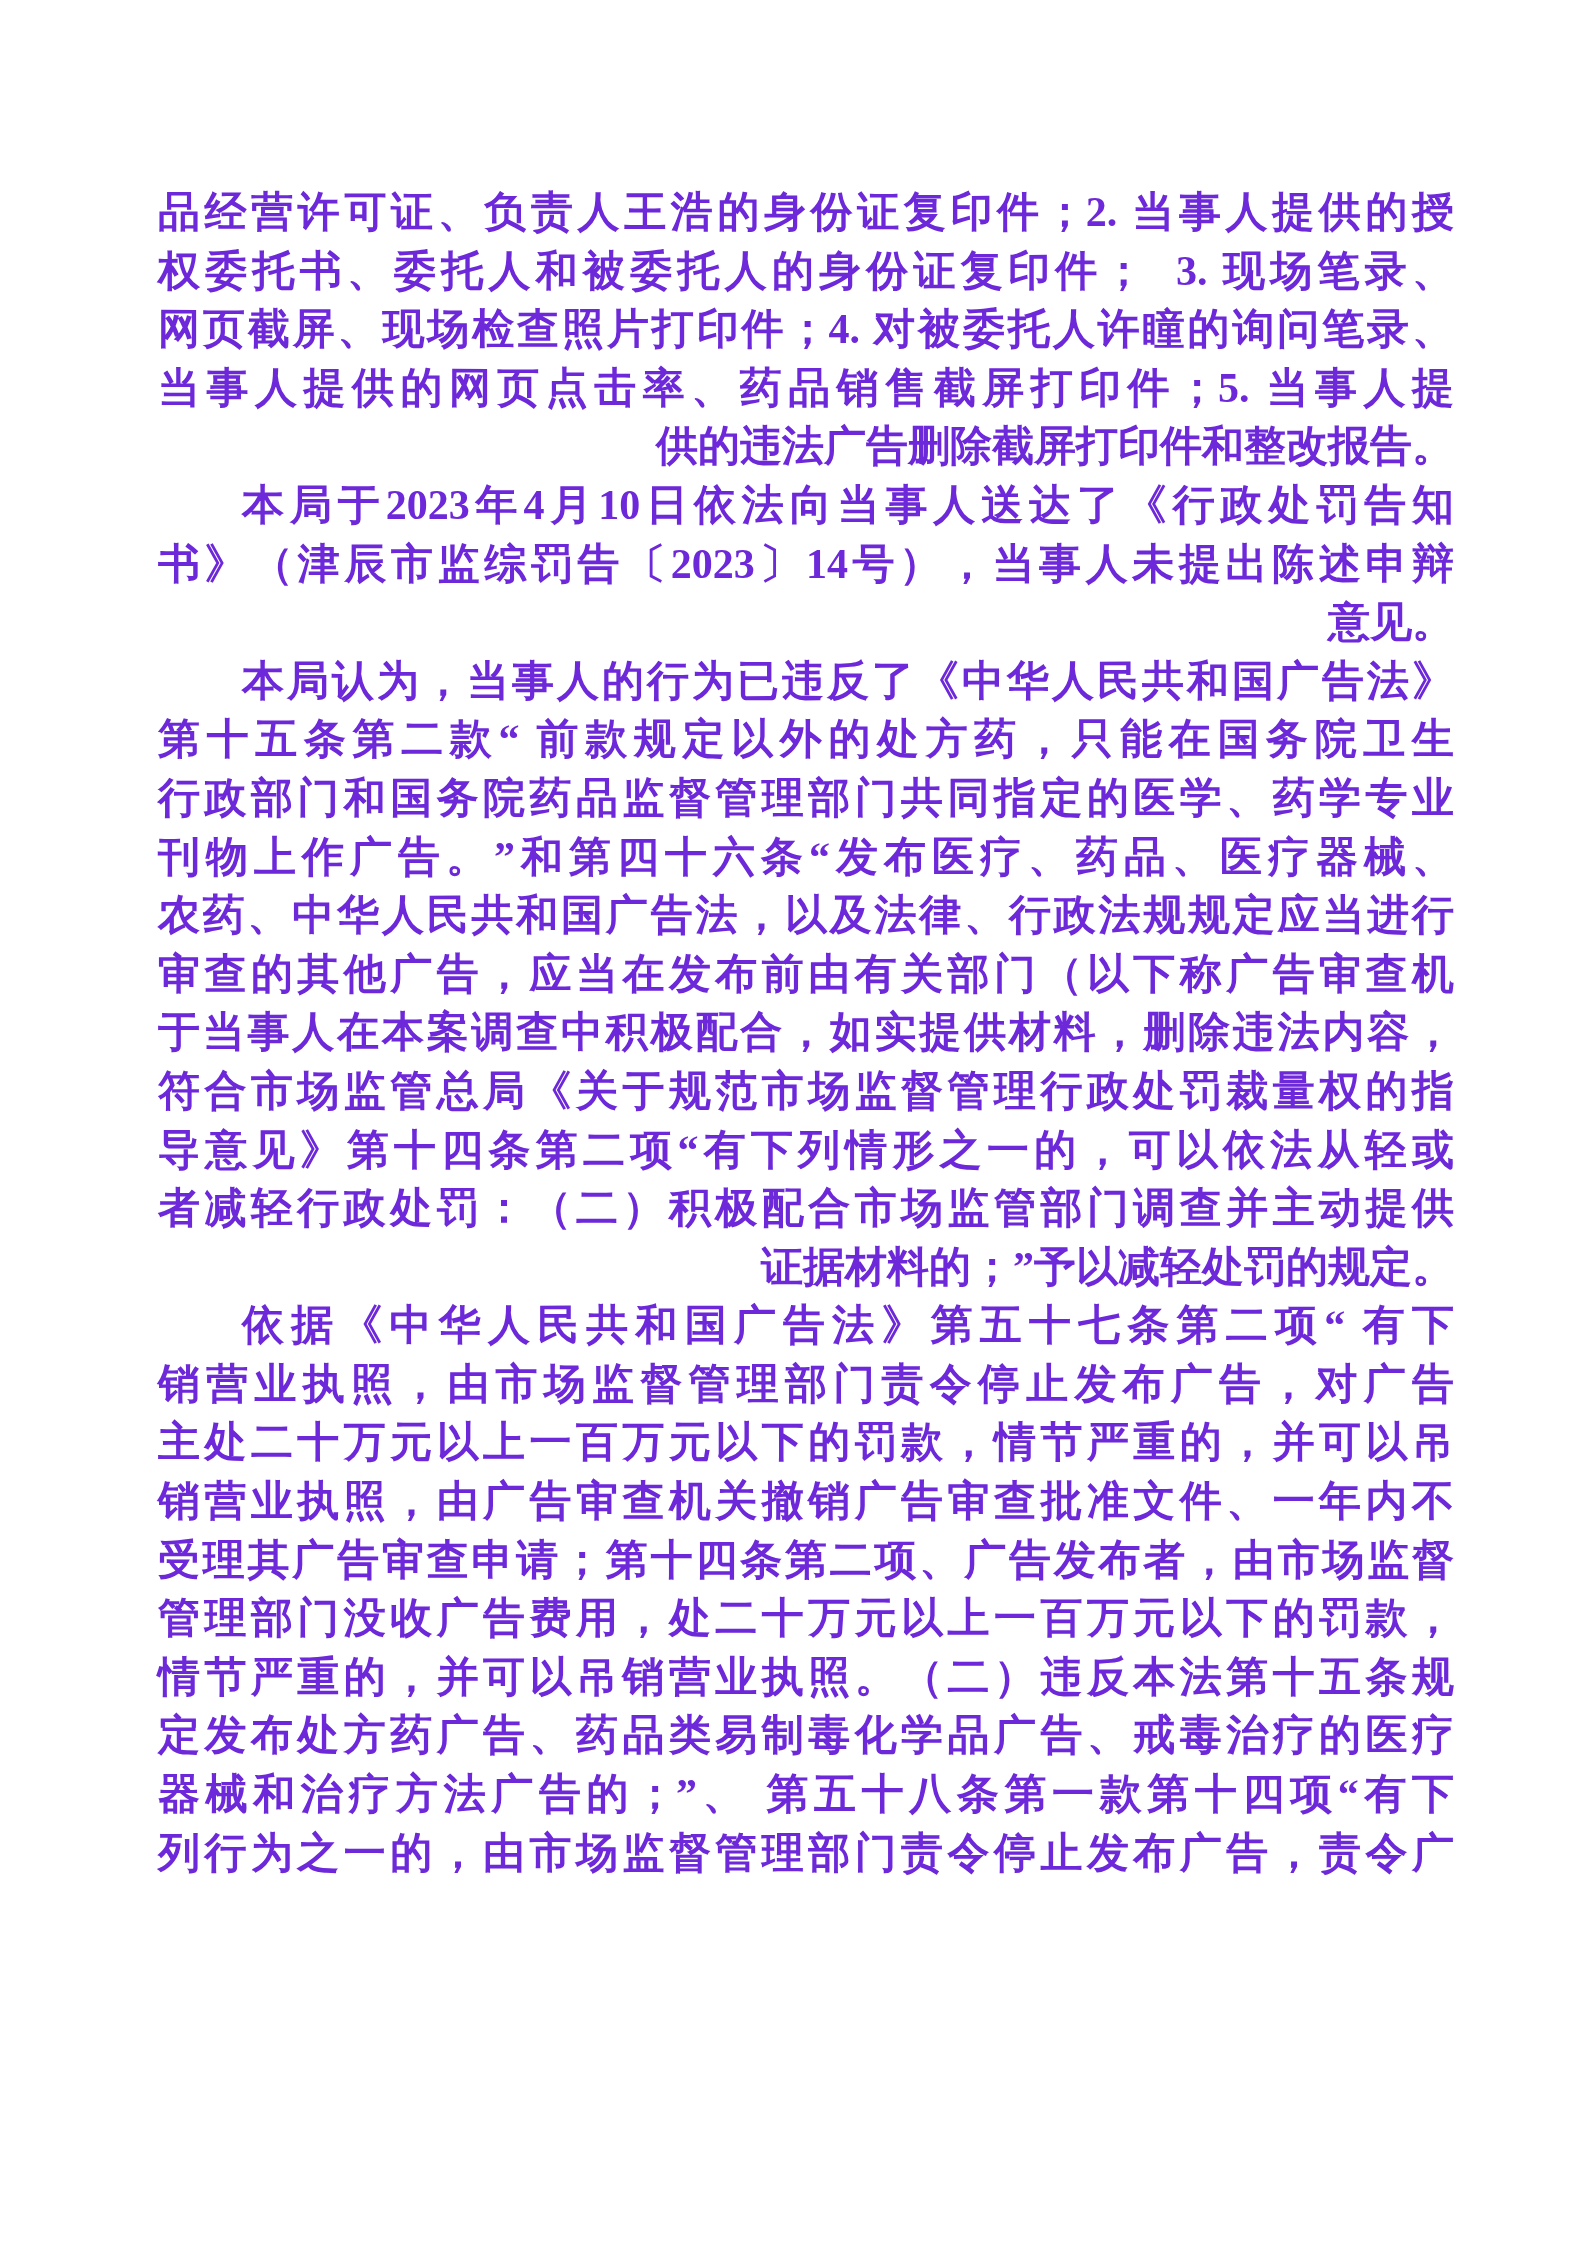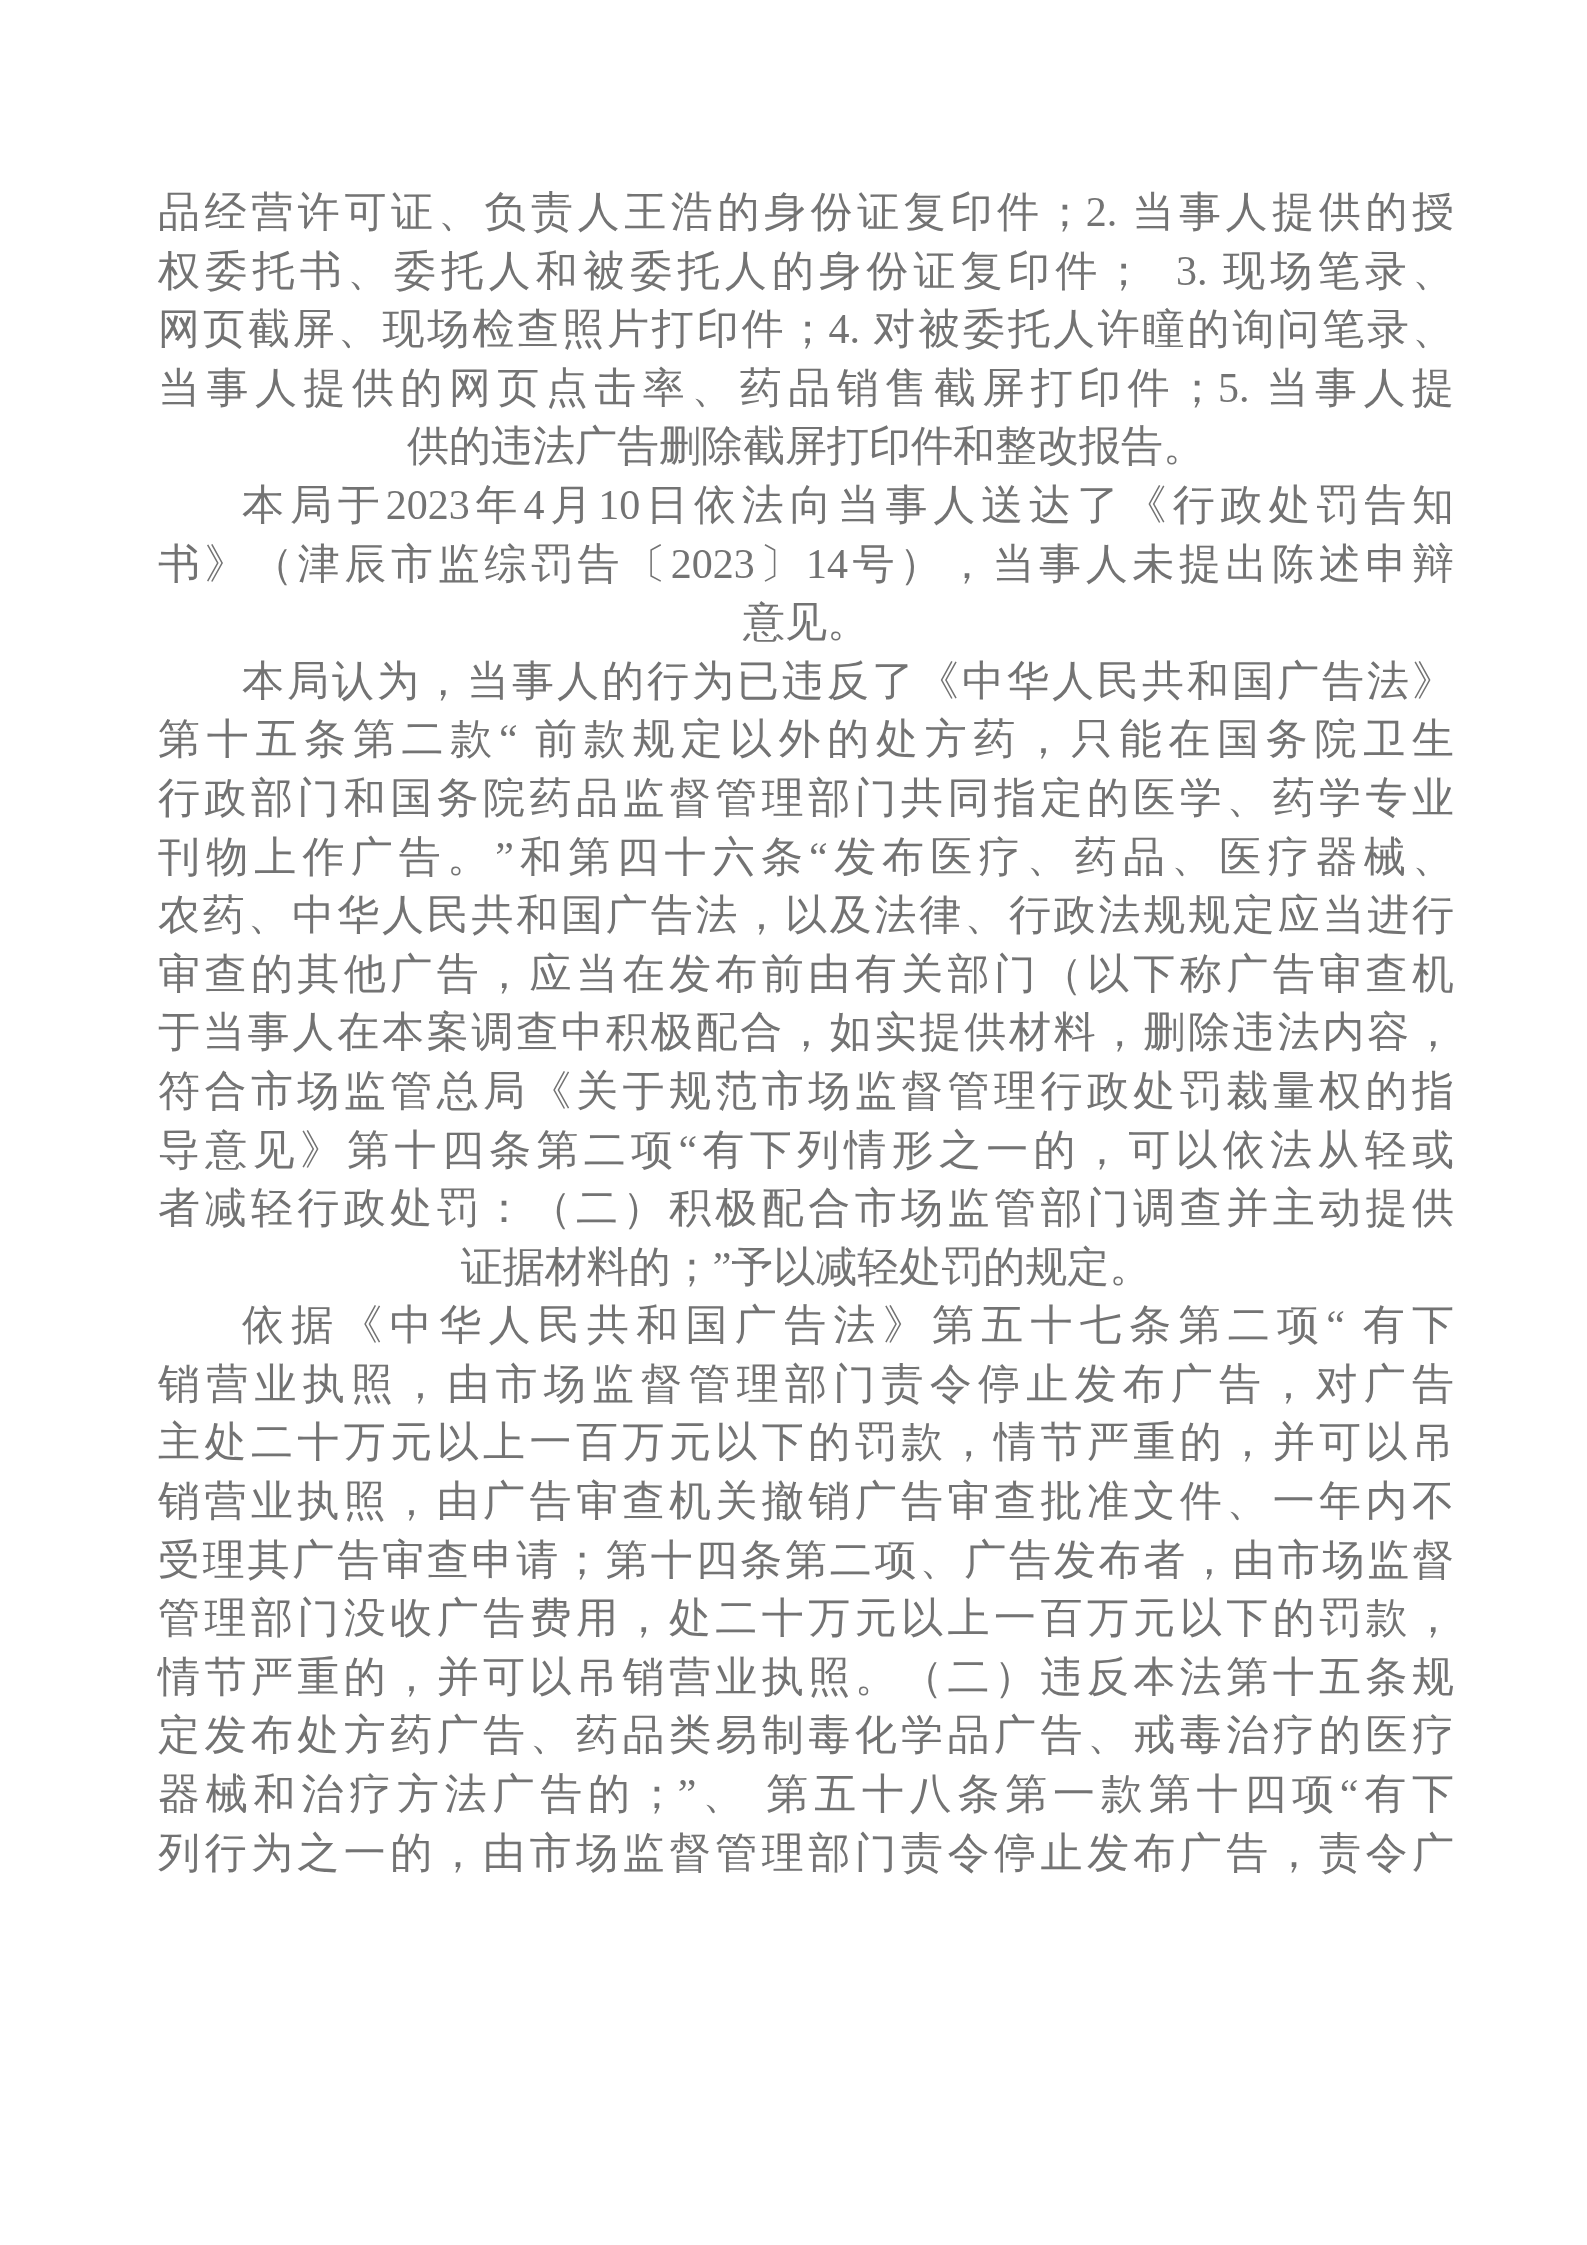--- a/index.html
+++ b/index.html
@@ -19,37 +19,37 @@
     left: 158px;
     top: 183px;
     width: 1296px;
     color: #000000;
     font-family: "Liberation Serif", "DejaVu Serif", serif;
     font-size: 42px;
     line-height: 58.6px;
     font-weight: 400;
   }
   .line {
-    text-align: center;
+    text-align: right;
     white-space: pre-wrap;
   }
   .line.fill {
     text-align: justify;
     text-align-last: justify;
     text-justify: inter-character;
   }
   .line.indent {
     text-indent: 84px;
   }
 </style>
 </head>
 <body>
 
 <div class="page" style="background: rgb(255, 255, 255);">
-  <div class="doc-text" style="color: #737373;">
+  <div class="doc-text" style="color: #6d28d9; font-weight: bold;">
       <div class="line fill">品经营许可证、负责人王浩的身份证复印件；2. 当事人提供的授</div>
       <div class="line fill">权委托书、委托人和被委托人的身份证复印件；  3. 现场笔录、</div>
       <div class="line fill">网页截屏、现场检查照片打印件；4. 对被委托人许瞳的询问笔录、</div>
       <div class="line fill">当事人提供的网页点击率、药品销售截屏打印件；5. 当事人提</div>
       <div class="line">供的违法广告删除截屏打印件和整改报告。</div>
       <div class="line fill indent">本局于2023年4月10日依法向当事人送达了《行政处罚告知</div>
       <div class="line fill">书》（津辰市监综罚告〔2023〕14号），当事人未提出陈述申辩</div>
       <div class="line">意见。</div>
       <div class="line fill indent">本局认为，当事人的行为已违反了《中华人民共和国广告法》</div>
       <div class="line fill">第十五条第二款“ 前款规定以外的处方药，只能在国务院卫生</div>

